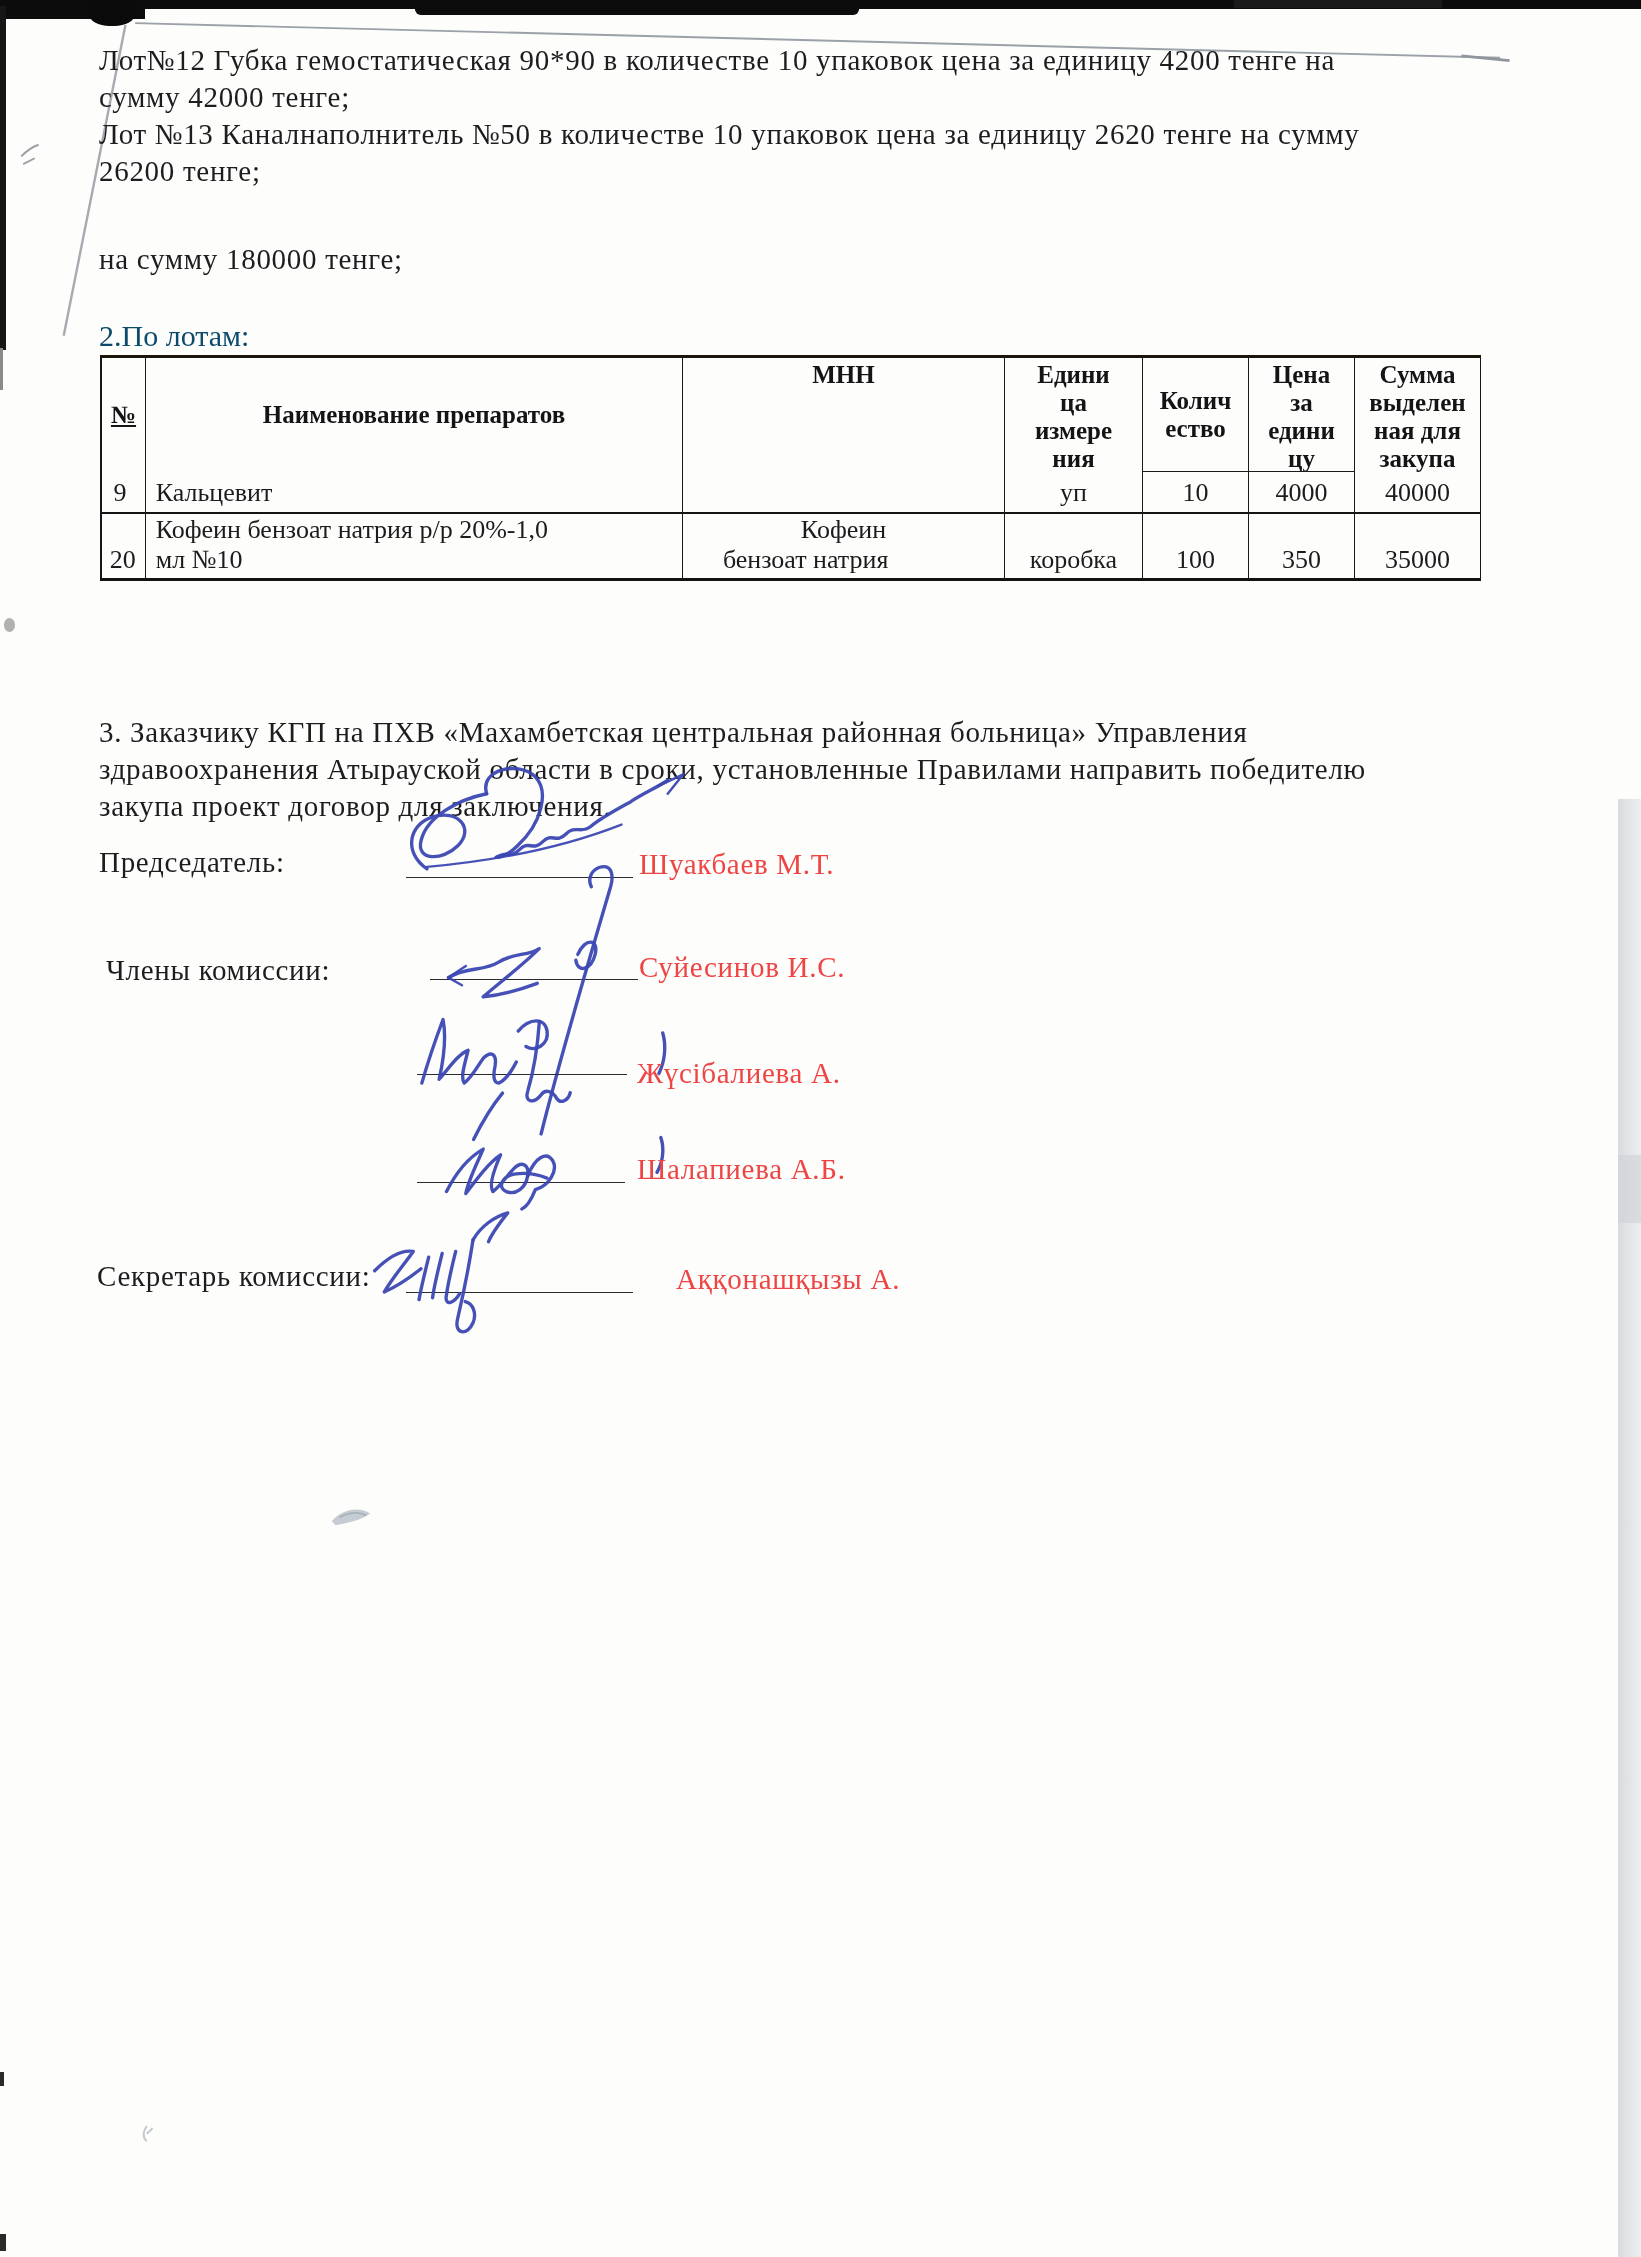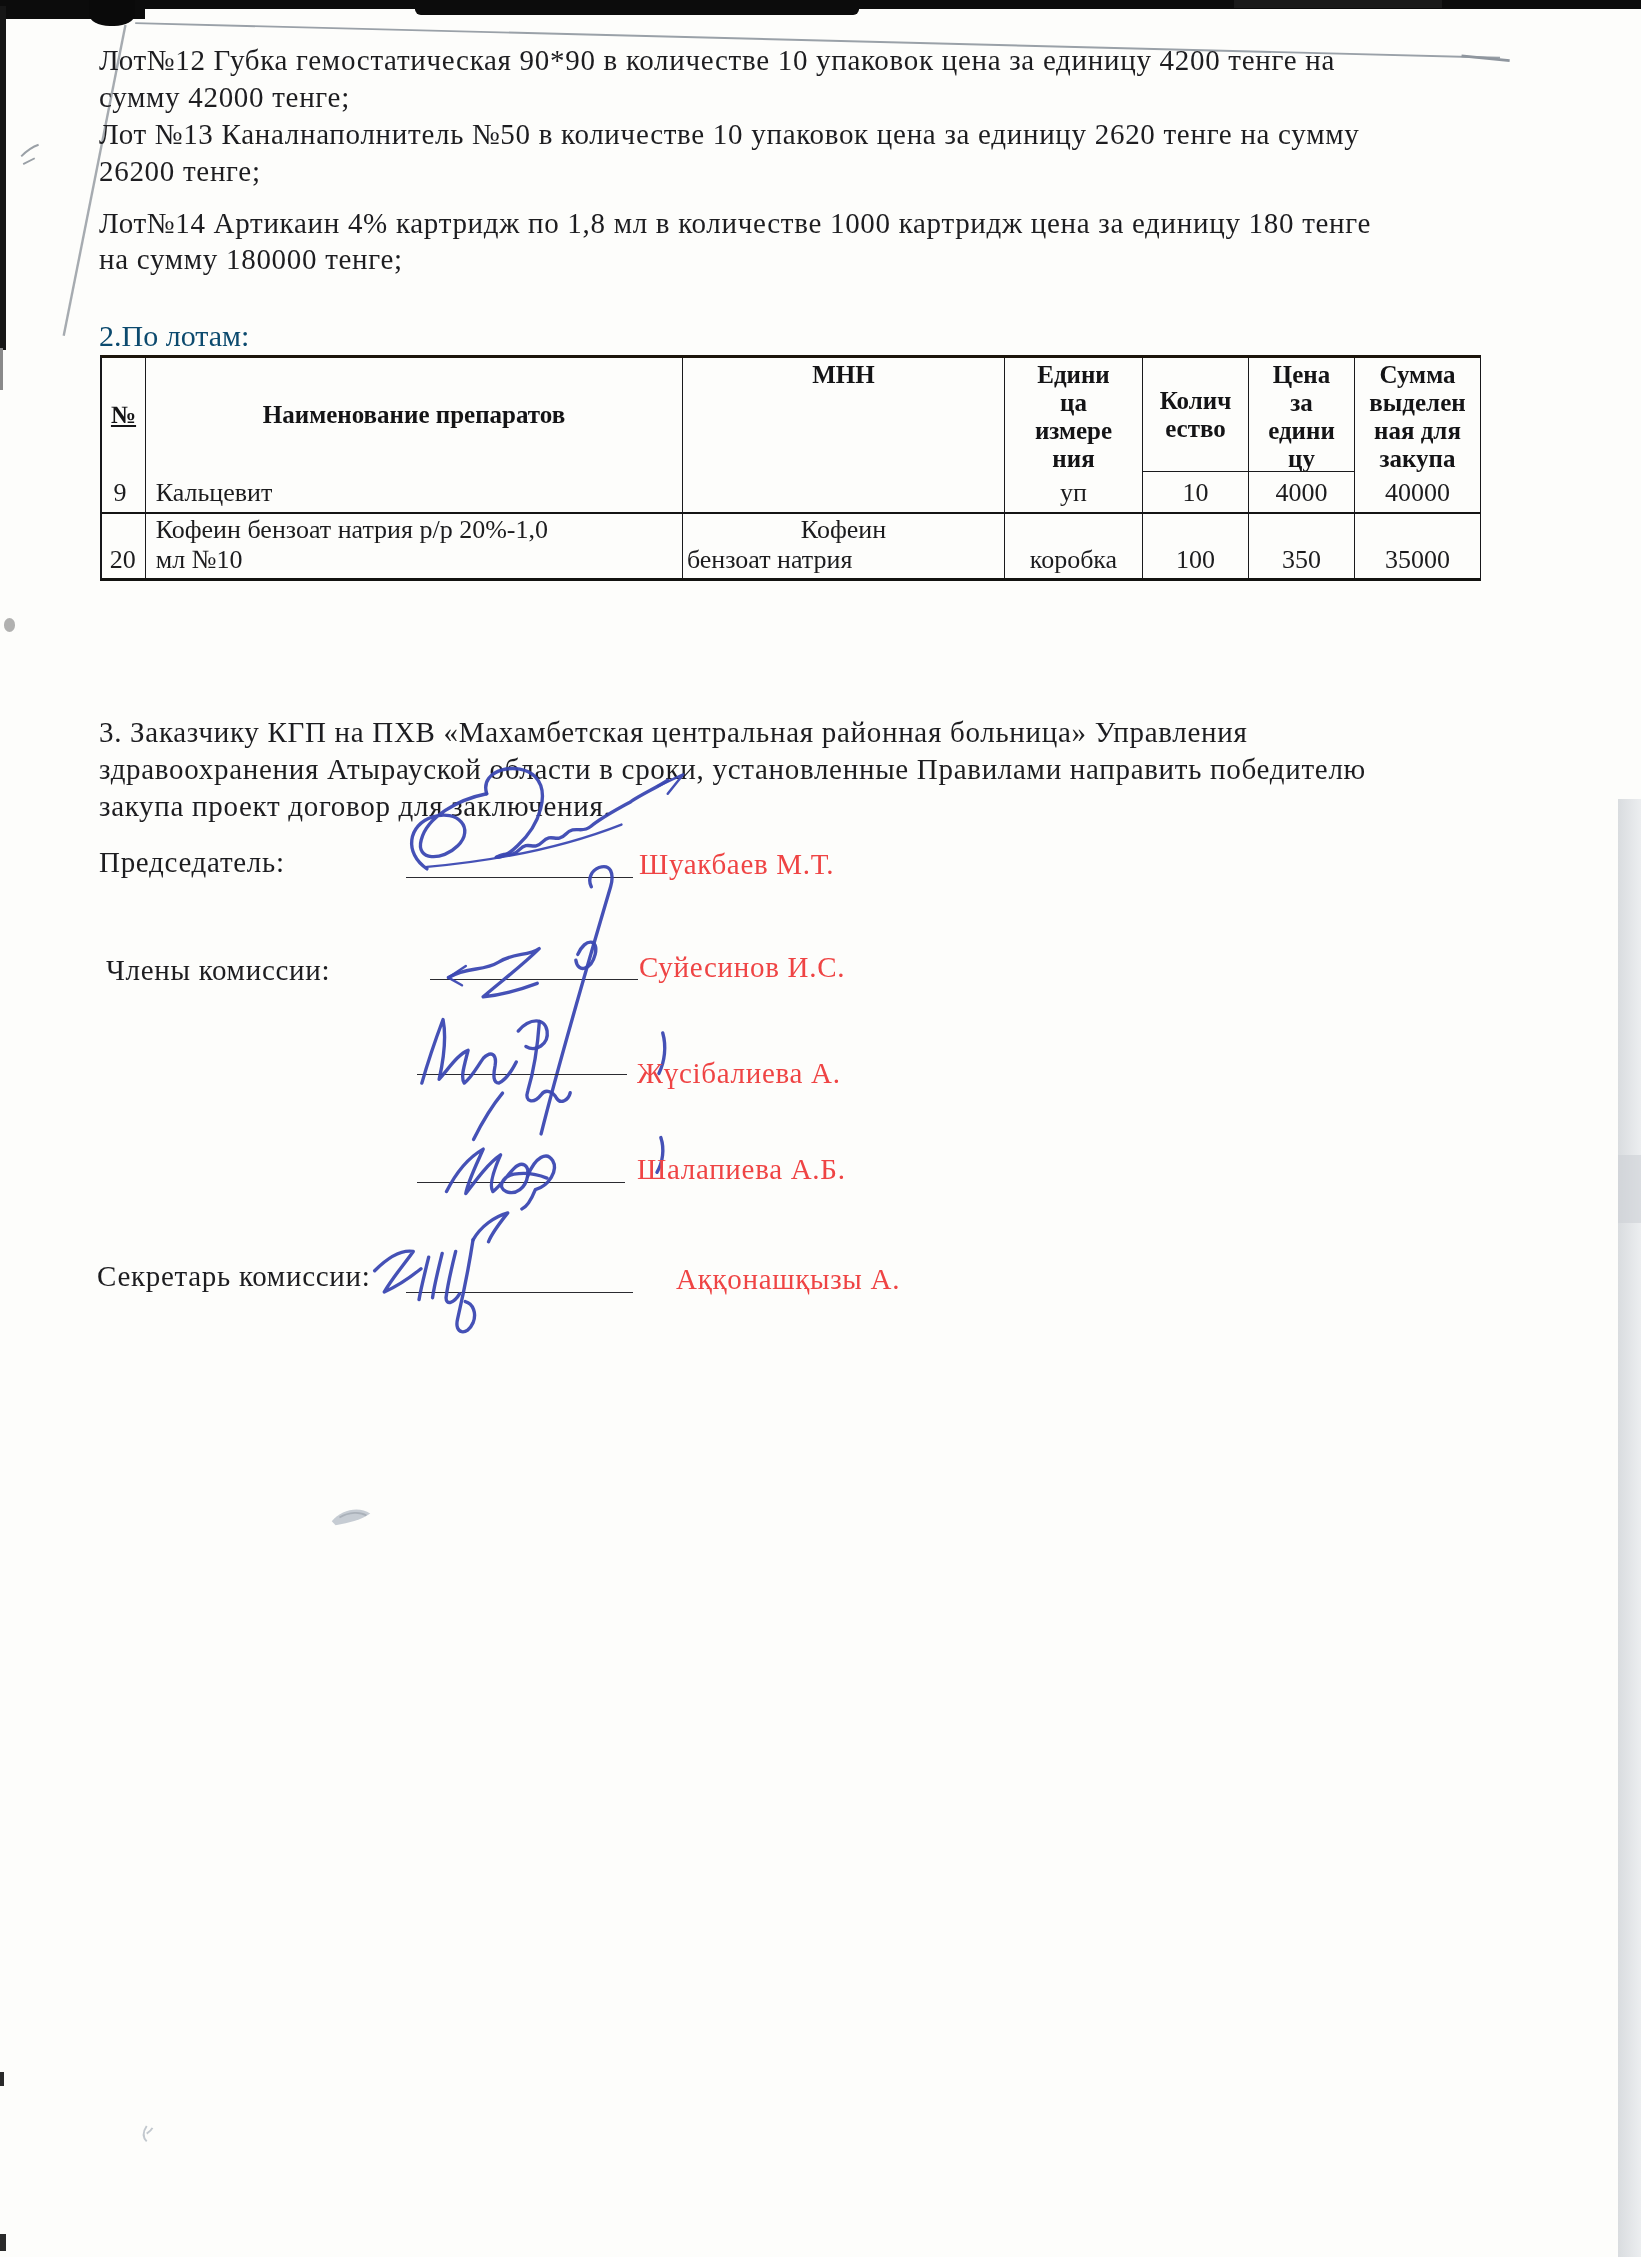--- a/index.html
+++ b/index.html
@@ -81,21 +81,20 @@
   <svg class="art" style="left:139px;top:2124px;" width="15.4" height="19.3" viewBox="0 0 16 20">
     <path d="M8,2 C4,8 4,14 8,18 M8,10 C11,8 13,6 14,4" stroke="#c2c8ce" stroke-width="2" fill="none"></path>
   </svg>
   <div class="art" style="left:0;top:2072px;width:3.9px;height:13.5px;background:#2a2a2a;"></div>
   <div class="art" style="left:0;top:2234px;width:5.8px;height:17.4px;background:#2a2a2a;"></div>
 
   <div class="txtline" style="left:99px;top:42px;">Лот№12 Губка гемостатическая 90*90 в количестве 10 упаковок цена за единицу 4200 тенге на</div>
   <div class="txtline" style="left:99px;top:79px;">сумму 42000 тенге;</div>
   <div class="txtline" style="left:99px;top:116px;">Лот №13 Каналнаполнитель №50 в количестве 10 упаковок цена за единицу 2620 тенге на сумму</div>
   <div class="txtline" style="left:99px;top:153px;">26200 тенге;</div>
-  <div class="txtline" style="left:99px;top:205px;">Лот№14 Артикаин 4% картридж по 1,8 мл в количестве 1000 картридж цена за единицу 180 тенге</div>
   <div class="txtline" style="left:99px;top:241px;">на сумму 180000 тенге;</div>
 
   <div class="heading" style="left:99px;top:319px;">2.По лотам:</div>
 
   <div class="proc-table">
     <div class="trow hrow">
       <div class="tcell c-no h-center h-underline">
           <span>№</span>
         </div>
       <div class="tcell c-name h-center">
@@ -137,21 +136,21 @@
       <div class="tcell c-sum cell-center">40000</div>
     </div>
     <div class="trow r20">
       <div class="tcell c-no cell-left" style="padding-left:7.7px;">20</div>
       <div class="tcell c-name cell-left">
         <span>Кофеин бензоат натрия р/р 20%-1,0</span>
         <span>мл №10</span>
       </div>
       <div class="tcell c-mnn">
         <span class="cell-center">Кофеин</span>
-        <span class="cell-left" style="padding-left:3.9px;">бензоат натрия</span>
+        <span class="cell-left" style="padding-left:3.9px;margin-left:36px;">бензоат натрия</span>
       </div>
       <div class="tcell c-unit cell-center">коробка</div>
       <div class="tcell c-qty cell-center">100</div>
       <div class="tcell c-price cell-center">350</div>
       <div class="tcell c-sum cell-center">35000</div>
     </div>
   </div>
 
 
   <div class="txtline" style="left:99px;top:714px;">3. Заказчику КГП на ПХВ «Махамбетская центральная районная больница» Управления</div>

